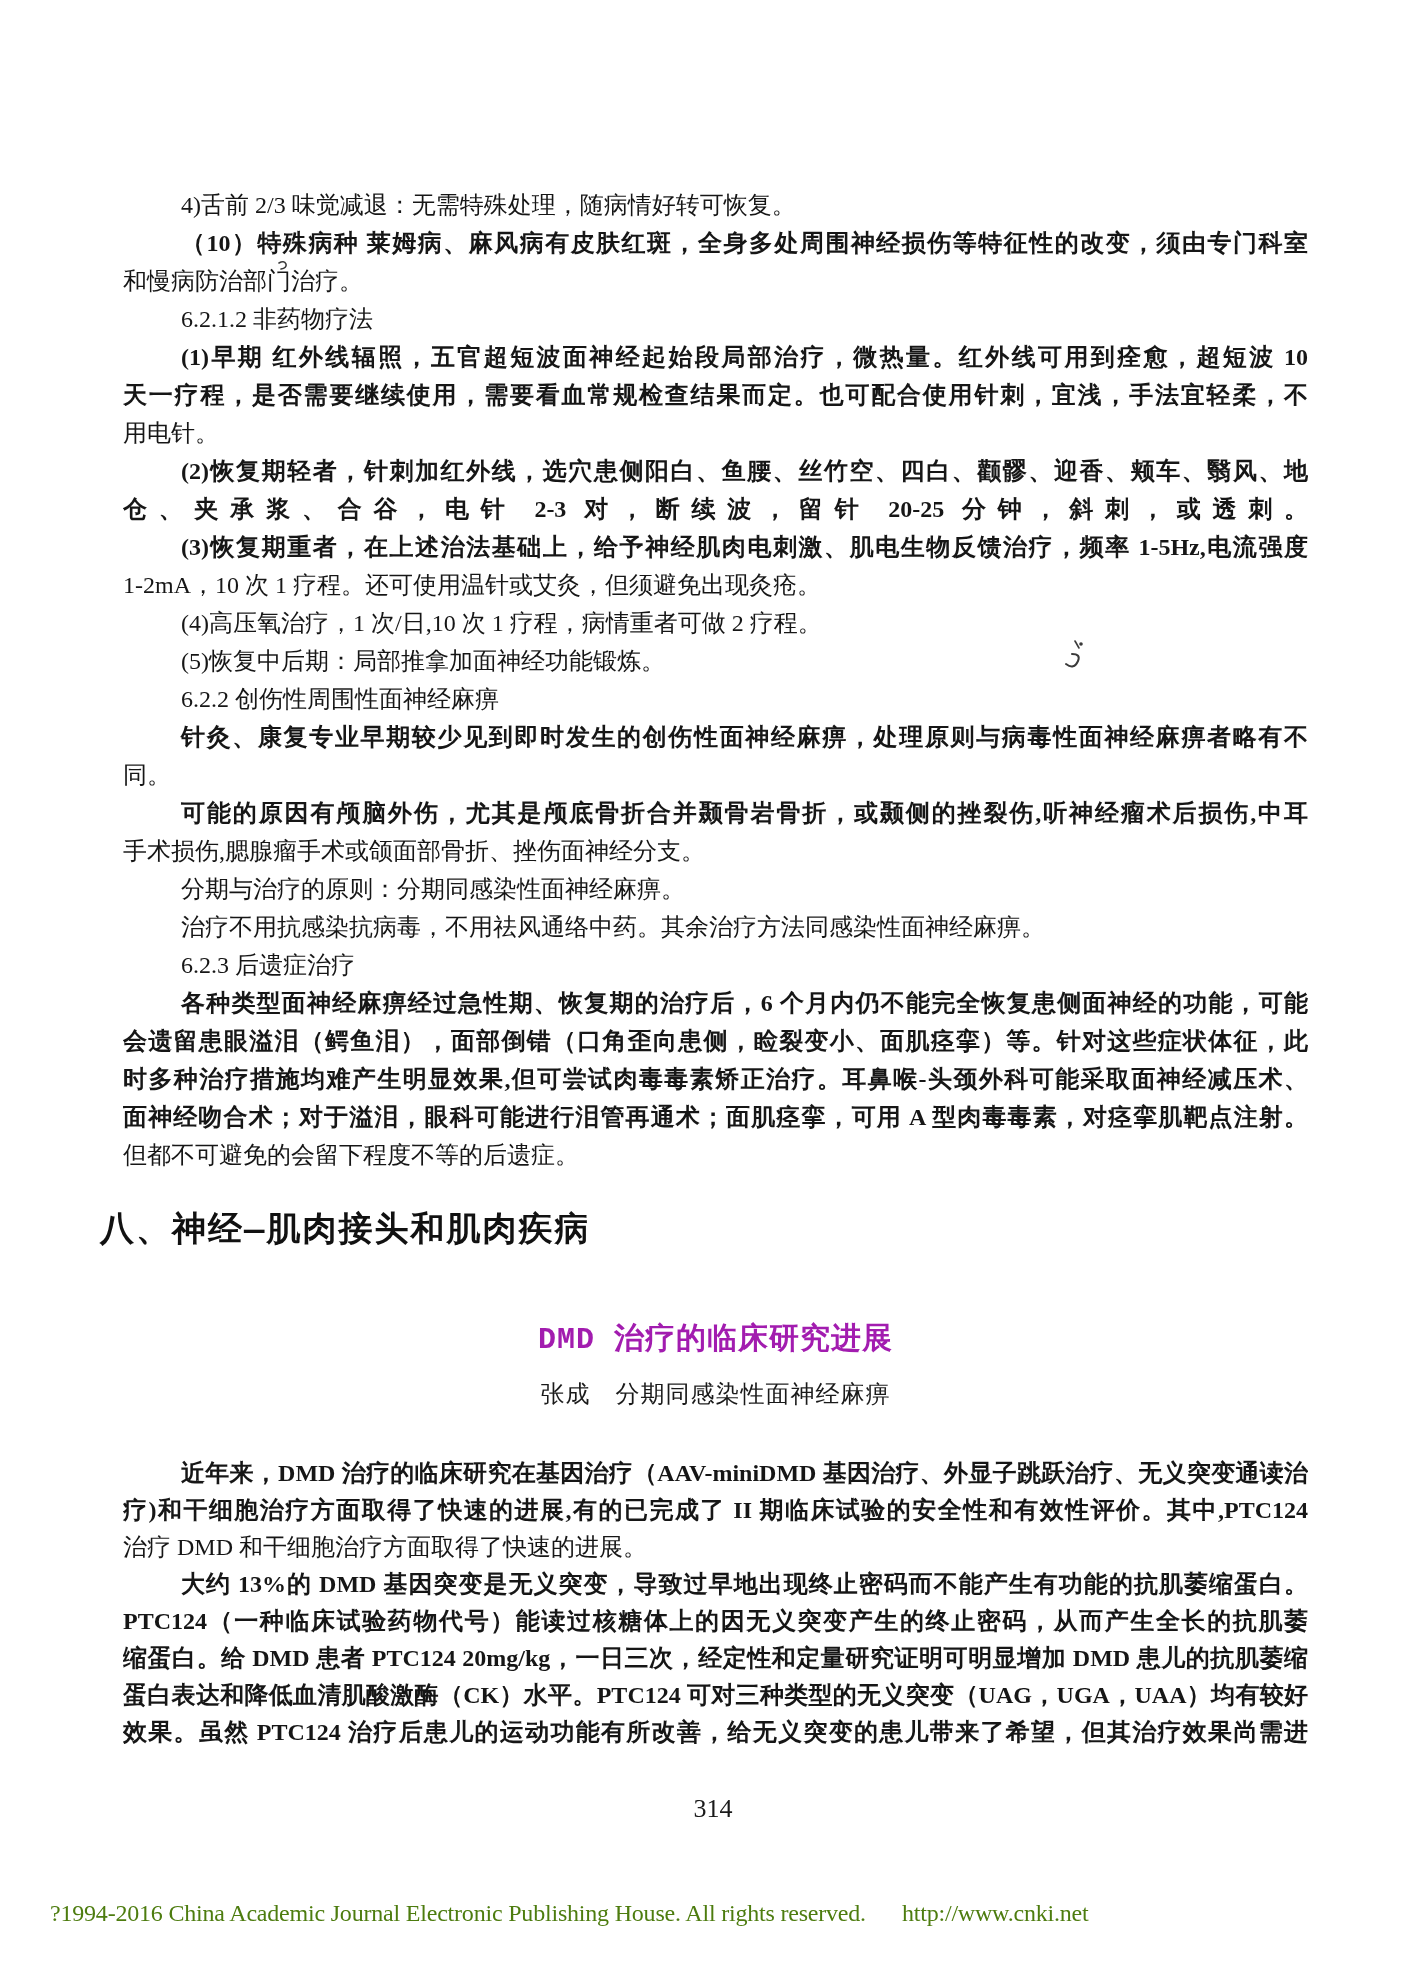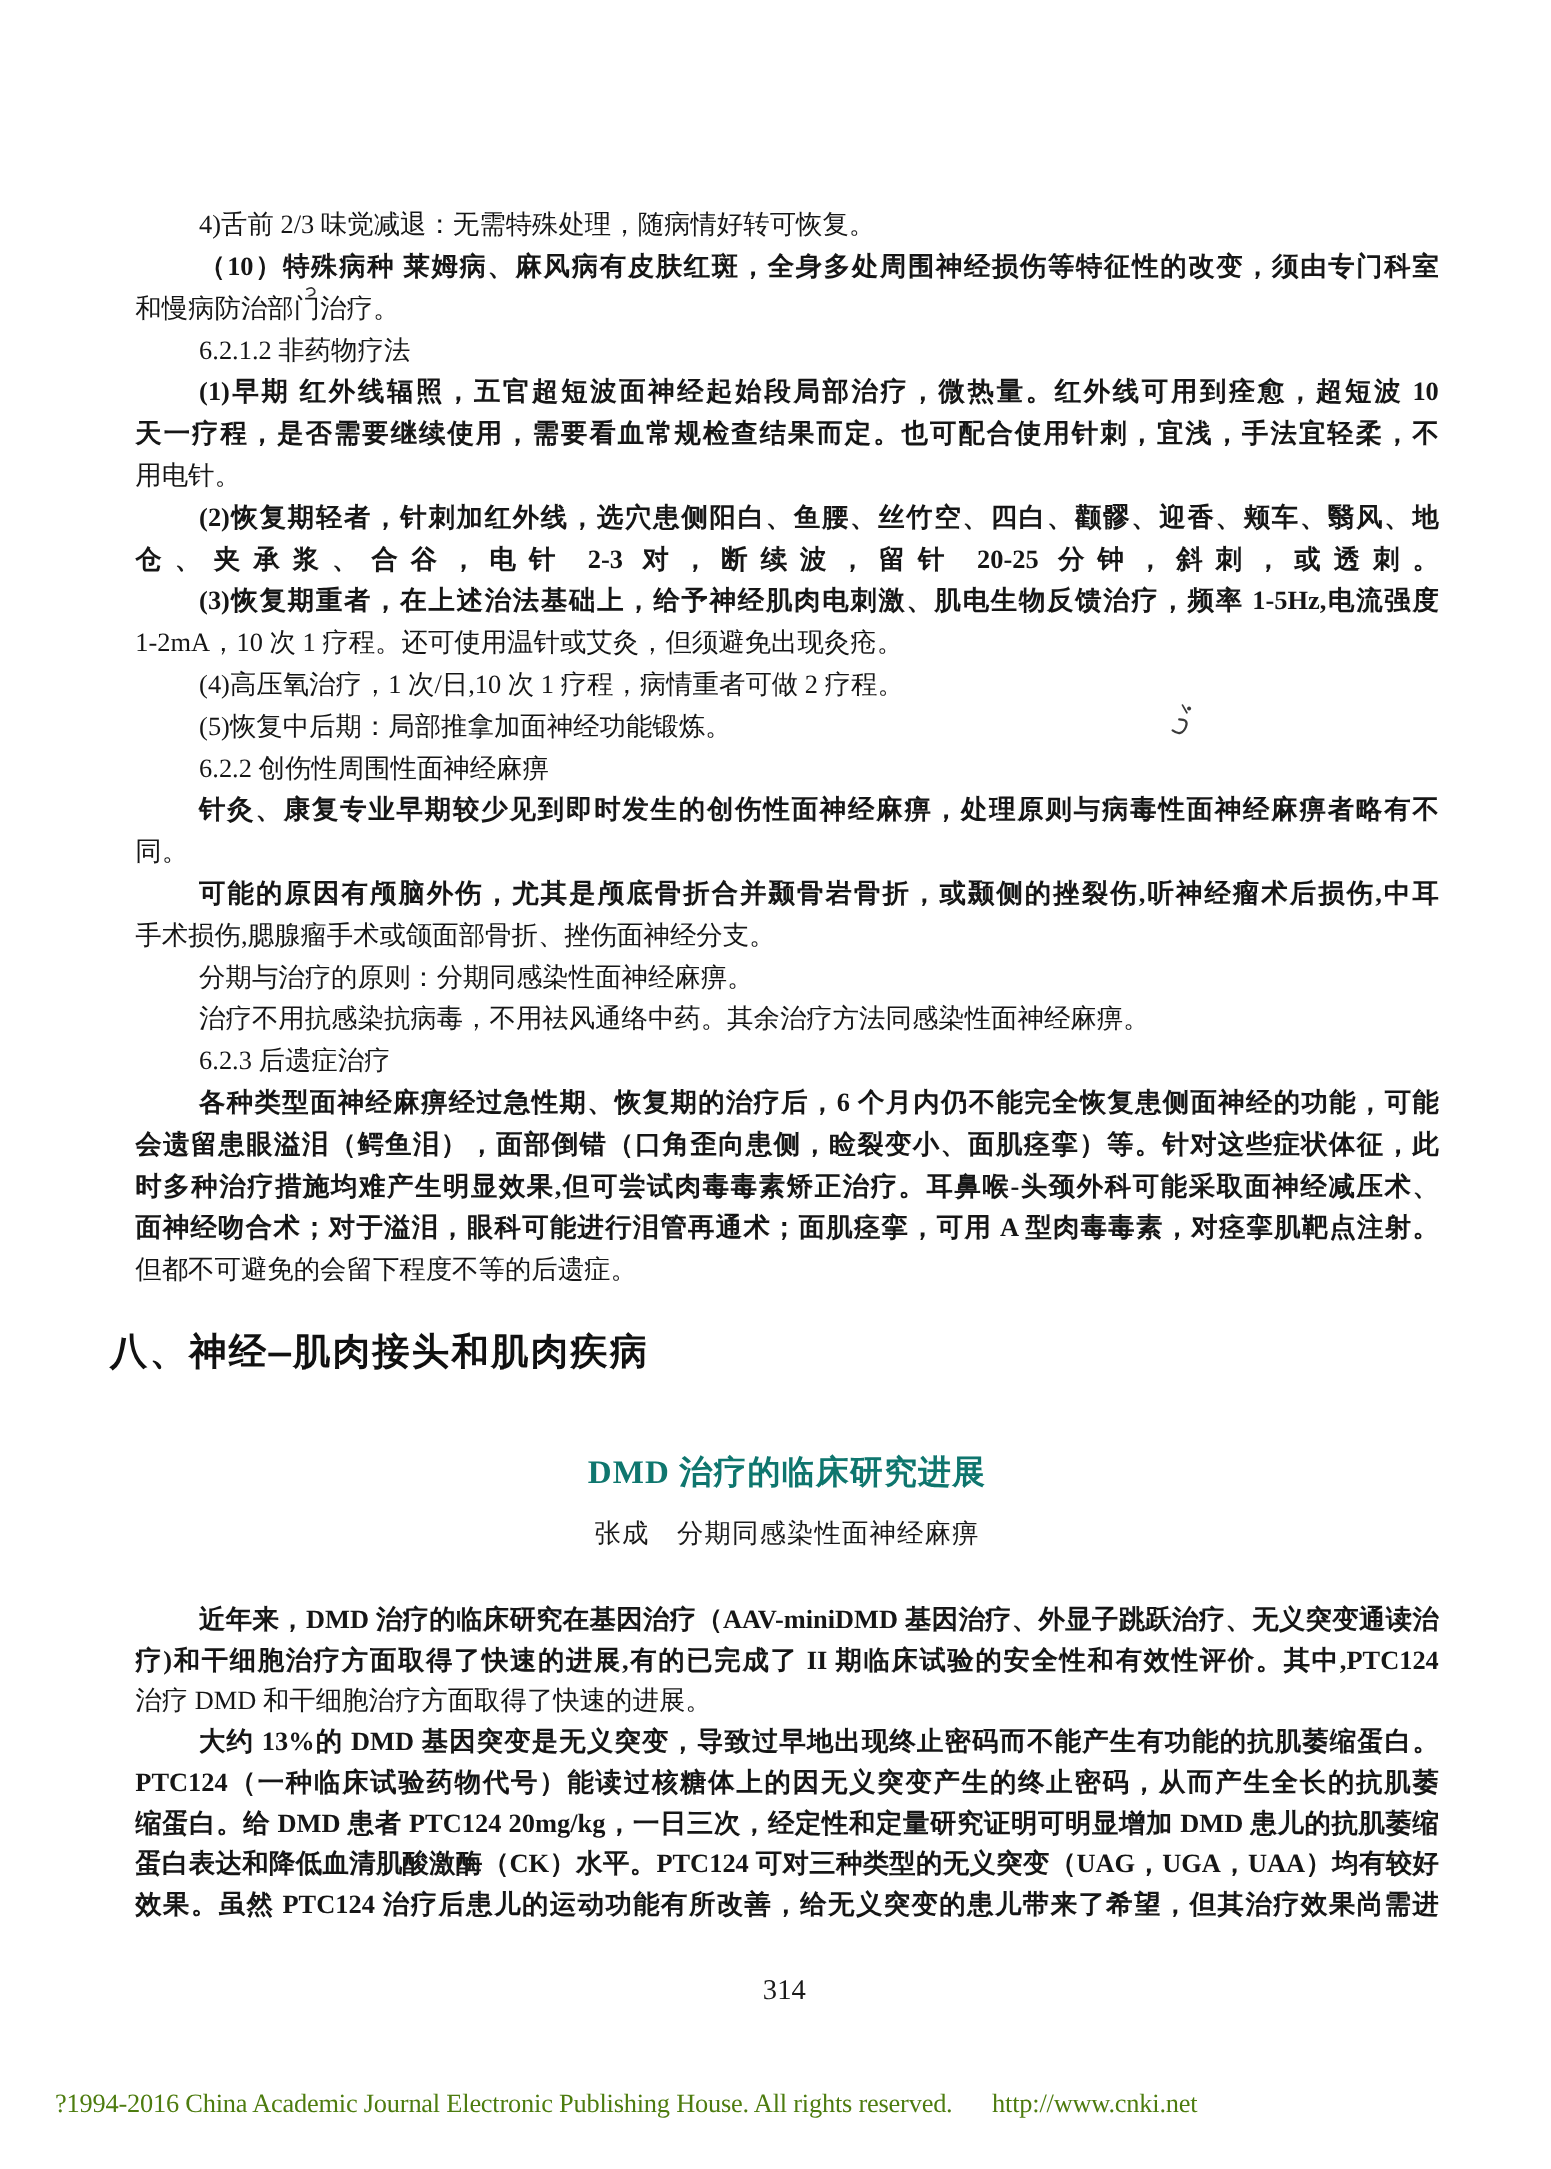--- a/index.html
+++ b/index.html
@@ -42,25 +42,25 @@
     letter-spacing: 2px;
     color: #111;
   }
   .article-title {
     position: absolute;
     left: 123px;
     top: 1318px;
     width: 1185px;
     margin: 0;
     text-align: center;
-    font-family: Liberation Serif, serif;
+    font-family: Liberation Mono, monospace;
     font-size: 30px;
     font-weight: 700;
     letter-spacing: 1px;
-    color: #0f766e;
+    color: #a21caf;
   }
   .article-author {
     position: absolute;
     left: 123px;
     top: 1378px;
     width: 1185px;
     text-align: center;
     font-size: 24px;
     letter-spacing: 1px;
     color: #1a1a1a;

